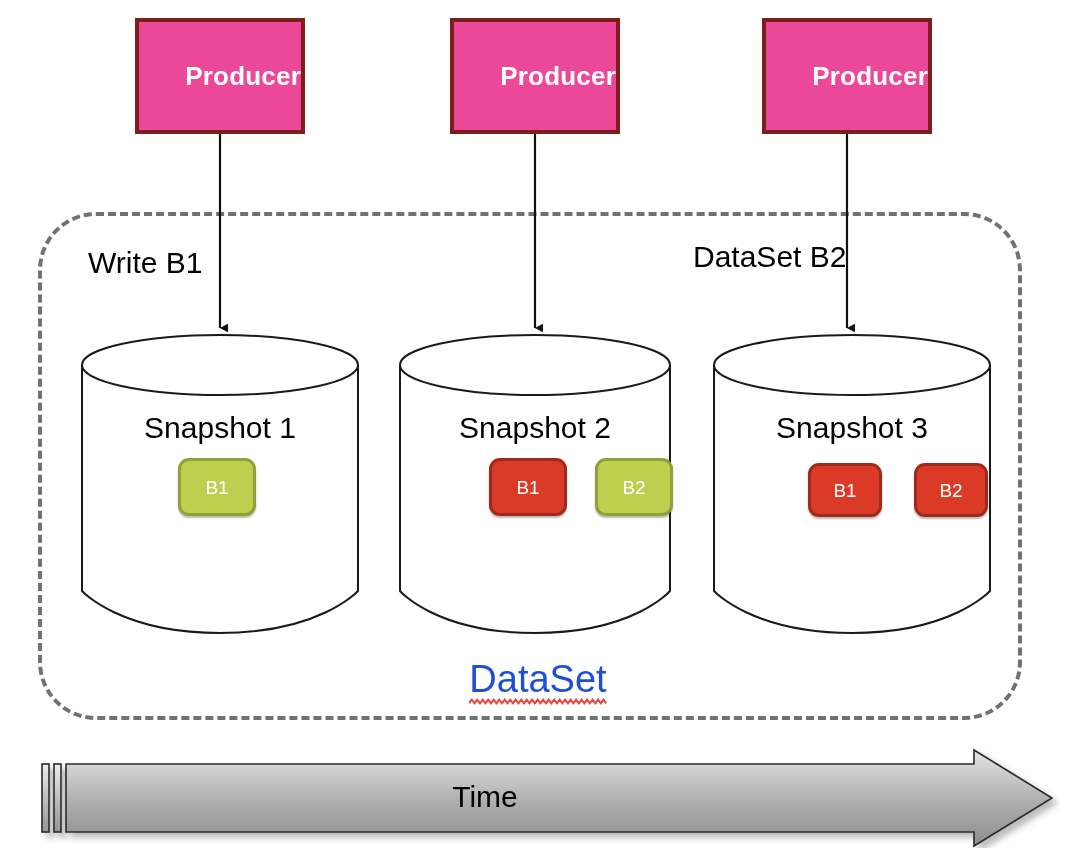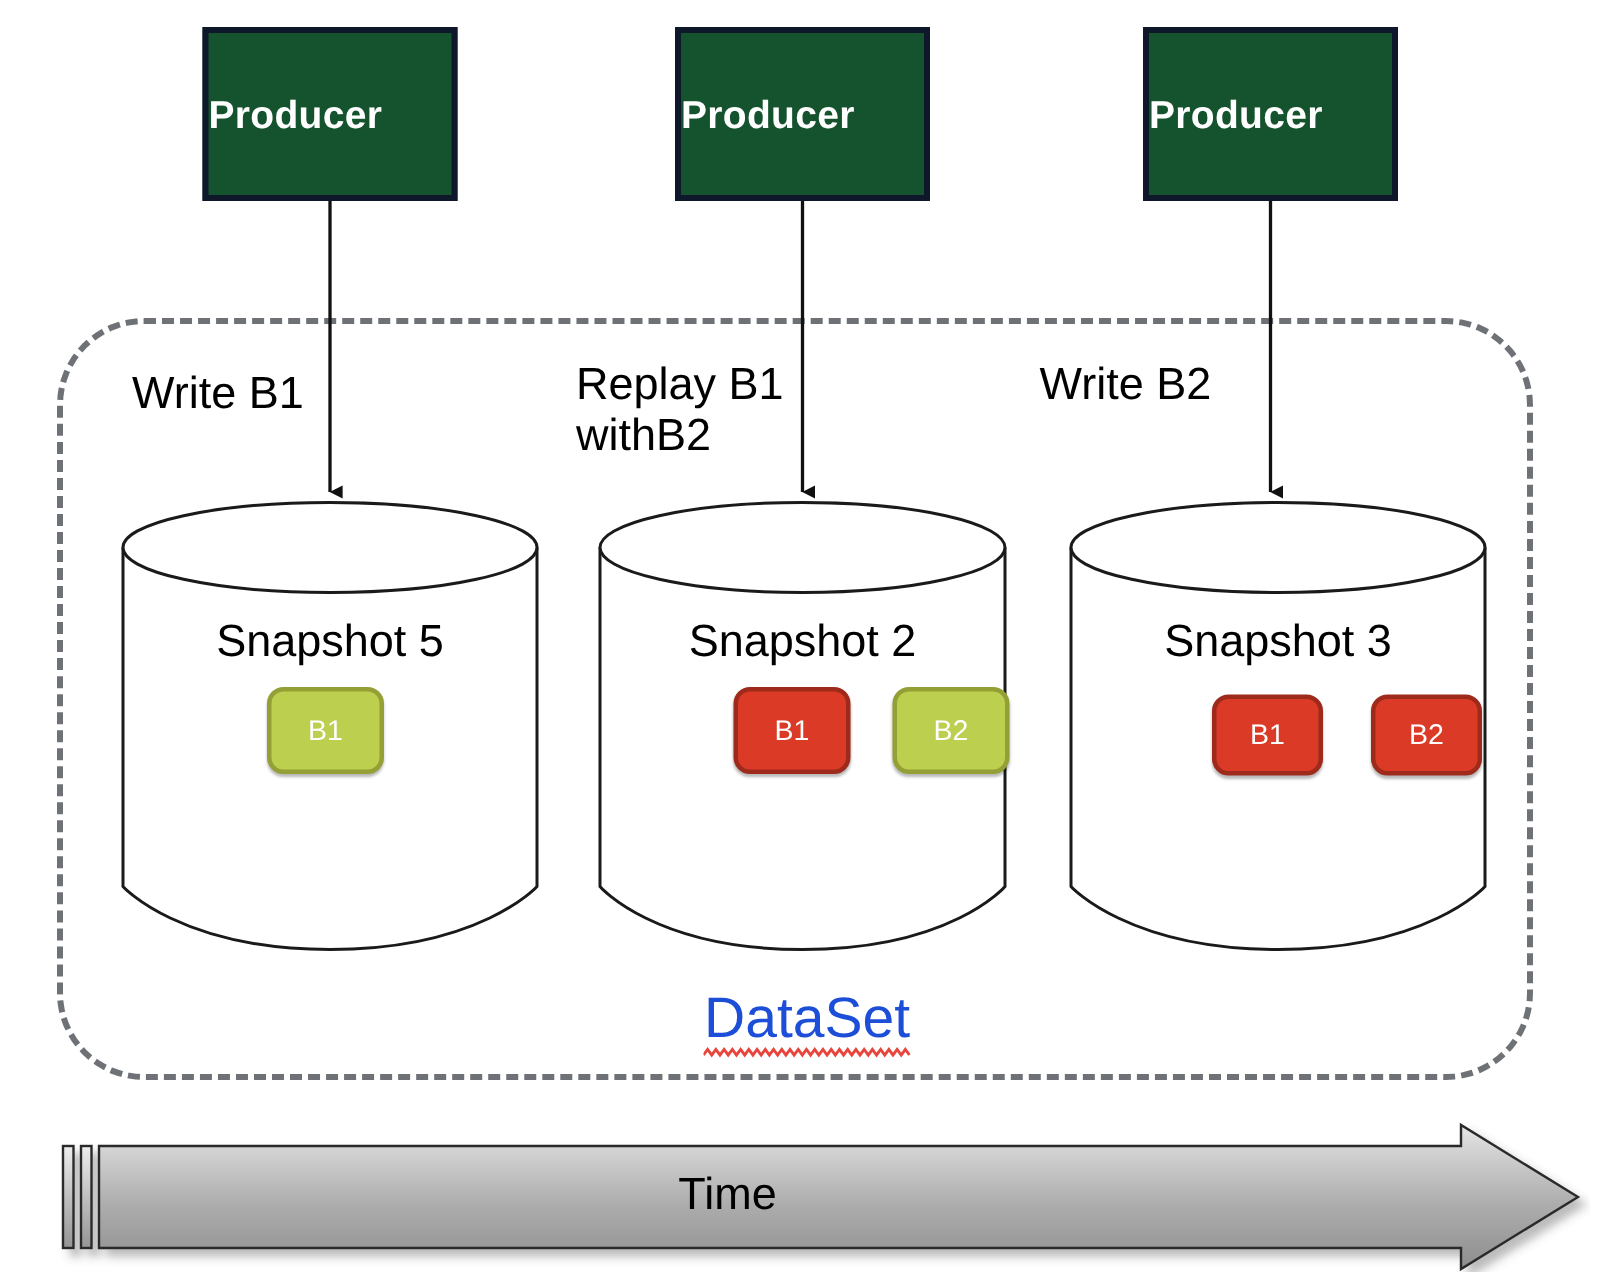--- a/index.html
+++ b/index.html
@@ -9,23 +9,23 @@
     background:#ffffff;
     font-family:"Liberation Sans", sans-serif;
     overflow:hidden;
   }
   #stage{position:relative;width:1076px;height:852px;}
 
   
   .producer{
     position:absolute;
     box-sizing:border-box;
-    background:#14532d;
-    border:4px solid #0f172a;
-    display:flex;align-items:center;justify-content:flex-start;
+    background:#ec4899;
+    border:4px solid #7f1d1d;
+    display:flex;align-items:center;justify-content:flex-end;
   }
   .producer-label{
     color:#ffffff;
     font-size:26px;
     font-weight:bold;
     letter-spacing:.2px;
     line-height:1;
     user-select:none;
   }
 
@@ -128,30 +128,28 @@
       <marker id="ah" markerWidth="10" markerHeight="9" refX="5" refY="8.4" orient="auto" markerUnits="userSpaceOnUse">
         <path d="M0.6,0 L9.4,0 L5,8.6 Z" fill="#111111"></path>
       </marker>
     </defs>
     <line x1="220" y1="134" x2="220" y2="328" stroke="#111111" stroke-width="2.2" marker-end="url(#ah)"></line>
     <line x1="535" y1="134" x2="535" y2="328" stroke="#111111" stroke-width="2.2" marker-end="url(#ah)"></line>
     <line x1="847" y1="134" x2="847" y2="328" stroke="#111111" stroke-width="2.2" marker-end="url(#ah)"></line>
   </svg>
 
   <div class="op-label" style="left:88px;top:246px;">Write B1</div>
-  <div class="op-label" style="left:384px;top:240px;">Replay B1
-withB2</div>
-  <div class="op-label" style="left:693px;top:240px;">Write B2</div>
+  <div class="op-label" style="left:693px;top:240px;">DataSet B2</div>
 
   <div class="cylinder" style="left:80px;top:333px;width:280px;height:302px;">
     <svg class="cyl-svg" width="280" height="302" viewBox="0 0 280 302">
       <path d="M2,32 L2,258 C2,258 40,300 140,300 C240,300 278,258 278,258 L278,32" fill="#ffffff" stroke="#1a1a1a" stroke-width="2"></path>
       <ellipse cx="140" cy="32" rx="138" ry="30" fill="#ffffff" stroke="#1a1a1a" stroke-width="2"></ellipse>
     </svg>
-    <div class="snapshot-title" style="top:80px;">Snapshot 5</div>
+    <div class="snapshot-title" style="top:80px;">Snapshot 1</div>
     <div class="block-row" style="top:125px;left:52px;width:176px;justify-content:flex-start;gap:22px;">
       <div class="block" style="width:78px;height:58px;background:#BDCF4E;border:3px solid #949F36;">
         <span>B1</span>
       </div>
     </div>
   </div>
 
   <div class="cylinder" style="left:398px;top:333px;width:274px;height:302px;">
     <svg class="cyl-svg" width="274" height="302" viewBox="0 0 274 302">
       <path d="M2,32 L2,258 C2,258 38,300 137,300 C236,300 272,258 272,258 L272,32" fill="#ffffff" stroke="#1a1a1a" stroke-width="2"></path>

